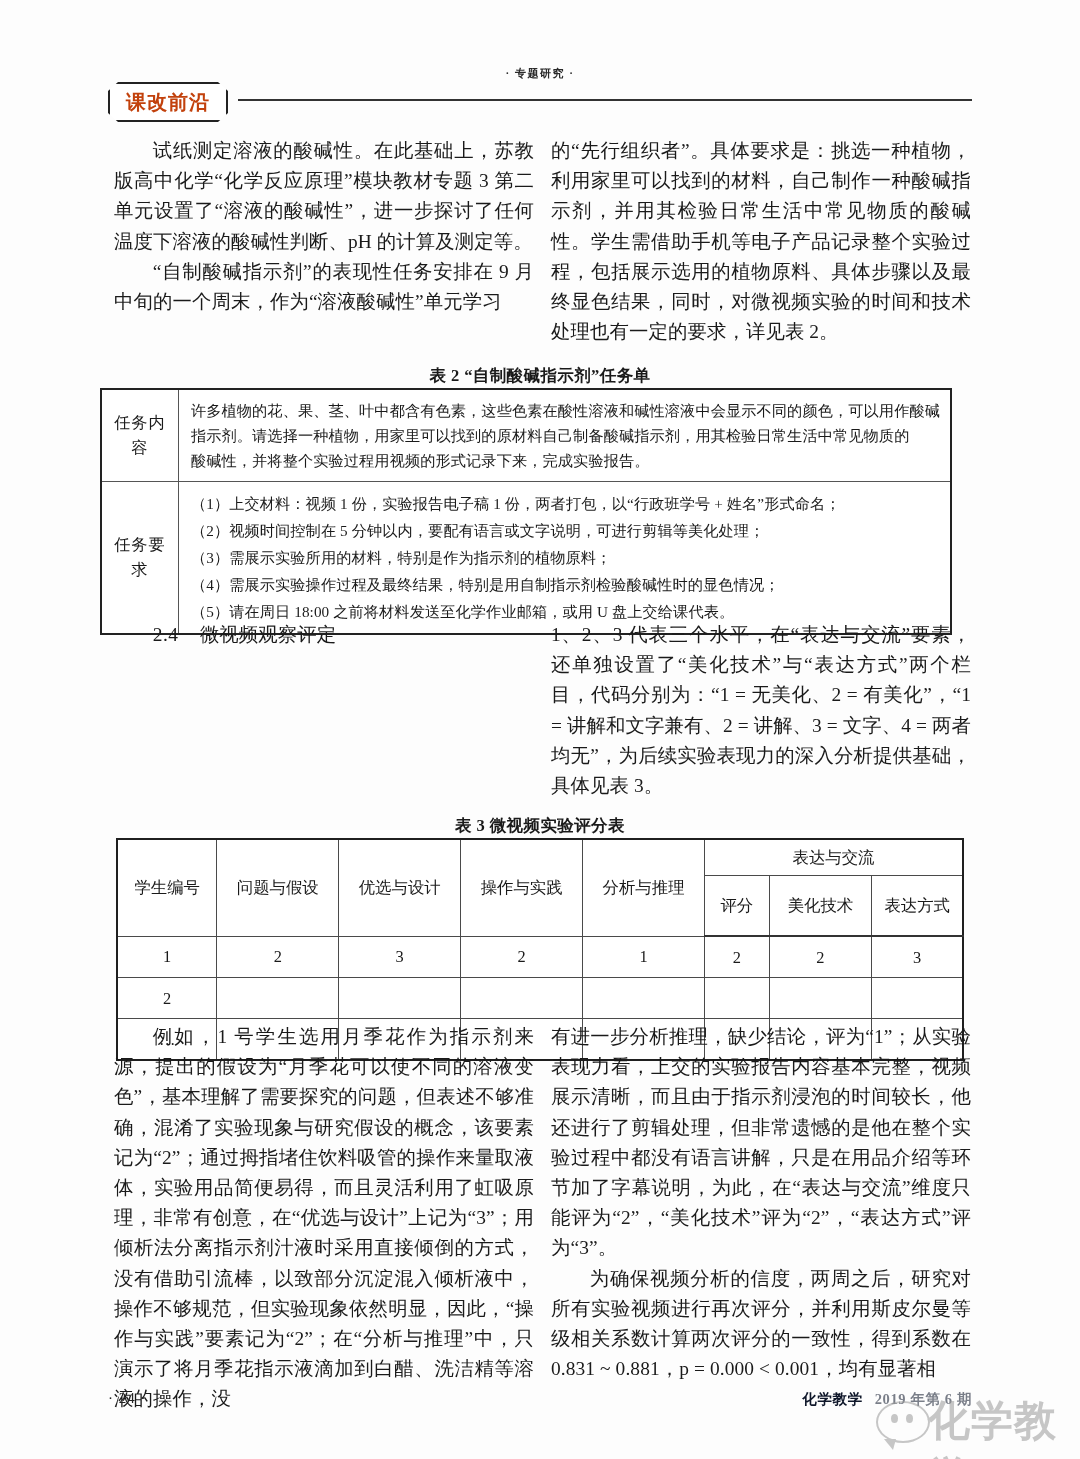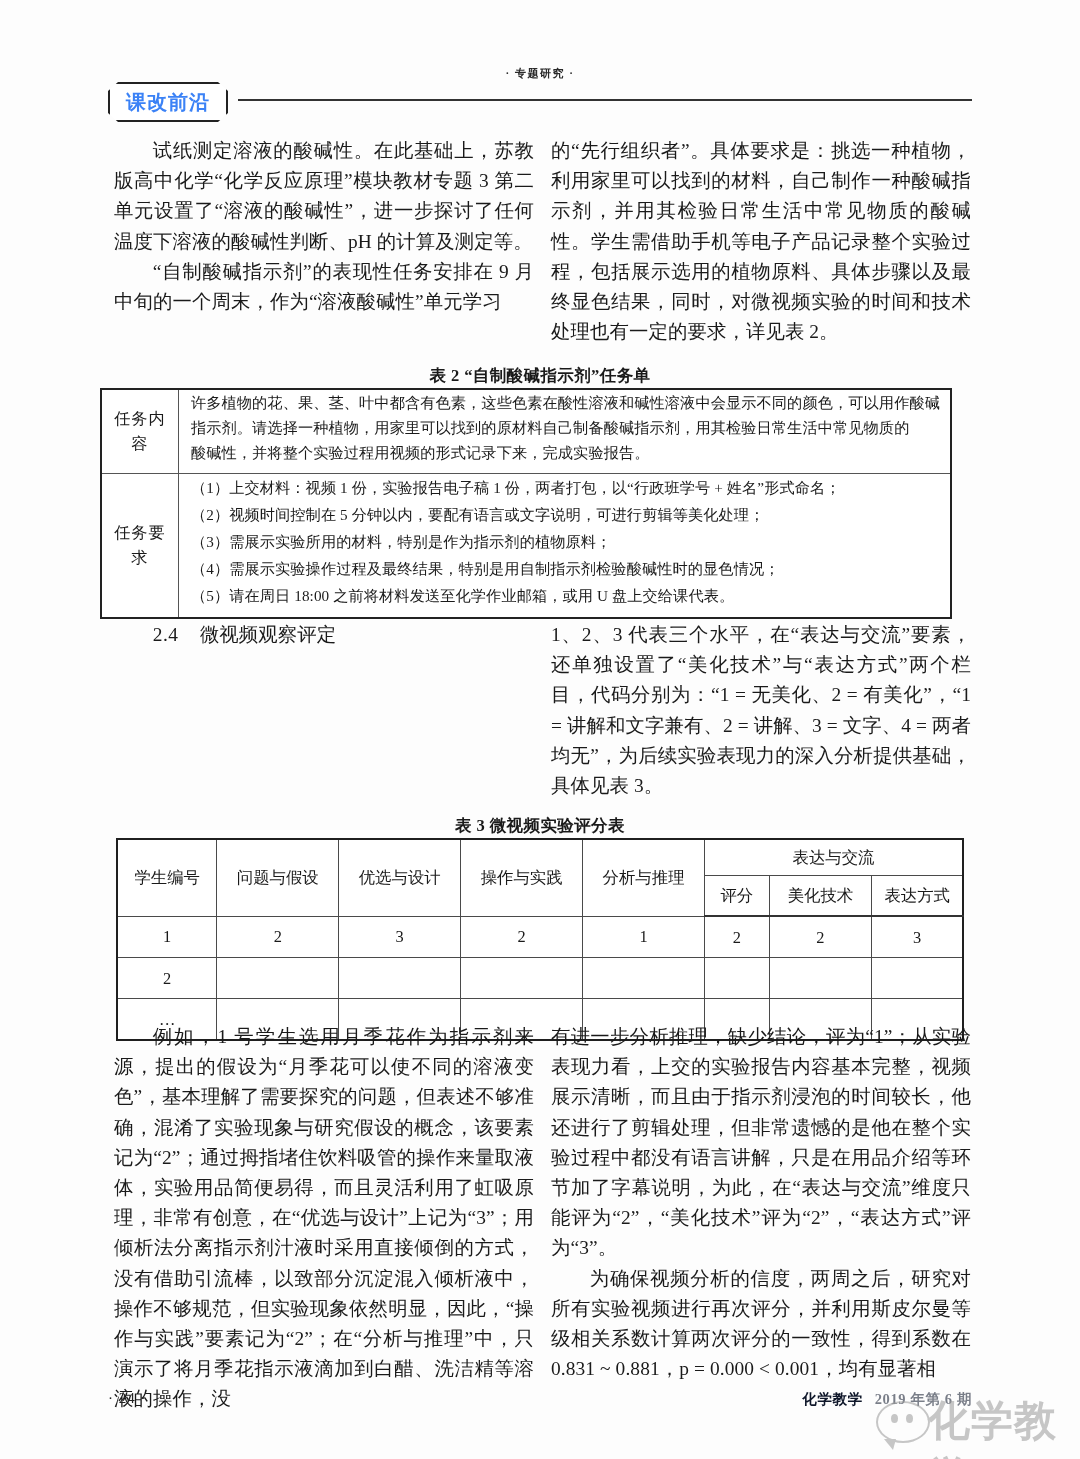--- a/index.html
+++ b/index.html
@@ -43,21 +43,21 @@
     left: 0;
     top: 16px;
     height: 36px;
     padding: 0 16px;
     display: flex;
     align-items: center;
     justify-content: center;
     font-size: 20px;
     font-weight: bold;
     letter-spacing: 1px;
-    color: #3b82f6;
+    color: #c2410c;
     border: 2.4px solid #222;
     background: #fff;
     -webkit-clip-path: polygon(10px 0, calc(100% - 10px) 0, 100% 9px, 100% calc(100% - 9px), calc(100% - 10px) 100%, 10px 100%, 0 calc(100% - 9px), 0 9px);
     clip-path: polygon(10px 0, calc(100% - 10px) 0, 100% 9px, 100% calc(100% - 9px), calc(100% - 10px) 100%, 10px 100%, 0 calc(100% - 9px), 0 9px);
     z-index: 2;
   }
   .header-rule {
     position: absolute;
     left: 130px;
     top: 33px;
@@ -129,21 +129,21 @@
     vertical-align: middle;
   }
   #table2 td.lbl {
     width: 88px;
     text-align: center;
     font-size: 16.2px;
     letter-spacing: 1px;
     padding: 6px 4px;
   }
   #table2 td.body {
-    padding: 0 10px 8px 12px;
+    padding: 8px 10px 8px 12px;
     text-align: justify;
     text-justify: inter-ideograph;
     letter-spacing: 0.1px;
   }
   #table2 td.body .line { white-space: nowrap; }
   #table2 td.body.req { line-height: 27px; }
 
   #table3 {
     left: 116px;
     top: 838px;
@@ -151,21 +151,21 @@
     border-top: 2.2px solid #1f1f1f;
     border-bottom: 2.2px solid #1f1f1f;
     border-left: 2.2px solid #1f1f1f;
     border-right: 2.2px solid #1f1f1f;
     font-size: 16.4px;
   }
   #table3 th, #table3 td {
     border: 1px solid #4a4a4a;
     text-align: center;
     font-weight: normal;
-    padding: 7px 2px;
+    padding: 17px 2px;
   }
   #table3 thead tr:first-child th { border-top: none; }
   #table3 thead th.grp { padding: 5px 2px; }
   #table3 thead tr:last-child th { border-bottom: 2px solid #333; }
   #table3 tbody td { height: 30px; padding: 5px 2px; }
   #table3 tbody td.idx { text-align: center; }
   #table3 tbody tr td { border-top: 1.4px solid #565656; }
   #table3 .c0 { width: 106px; }
   #table3 .c1, #table3 .c2, #table3 .c3, #table3 .c4 { width: 132px; }
   #table3 .c5 { width: 66px; }

